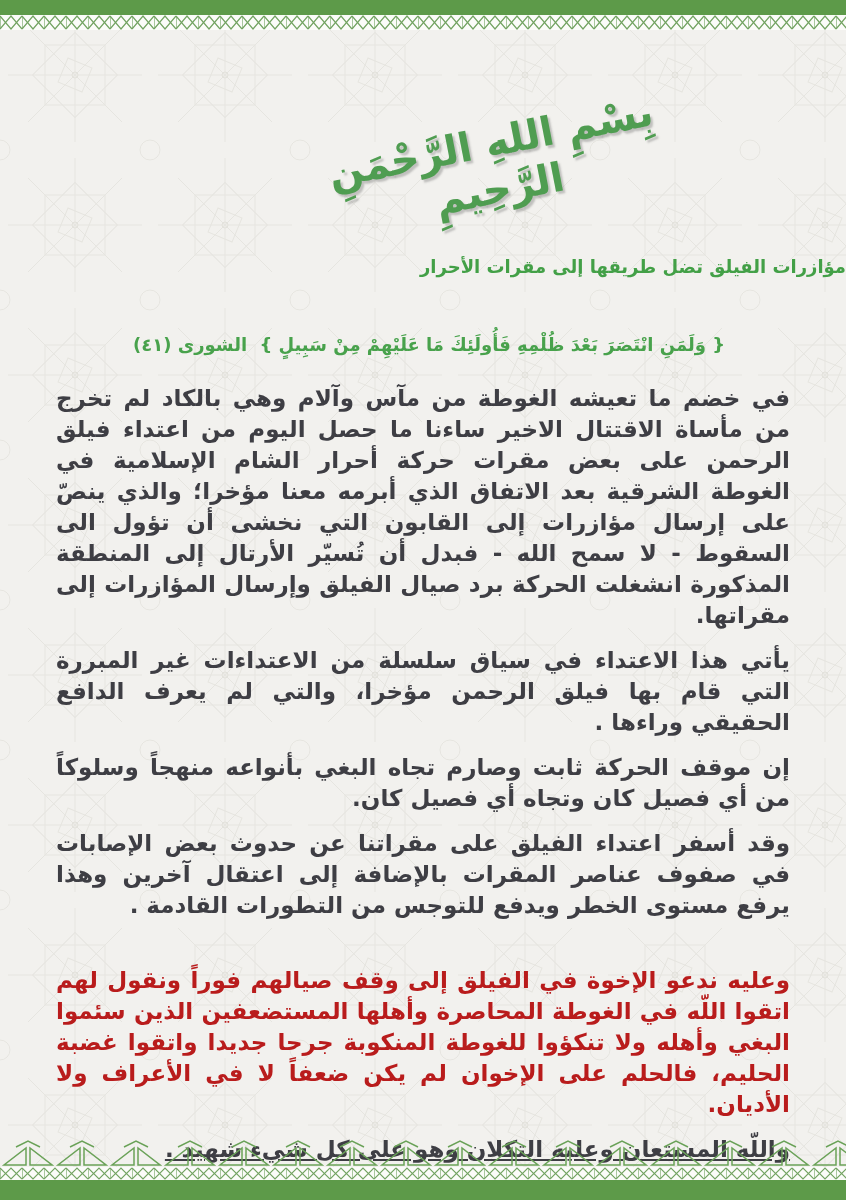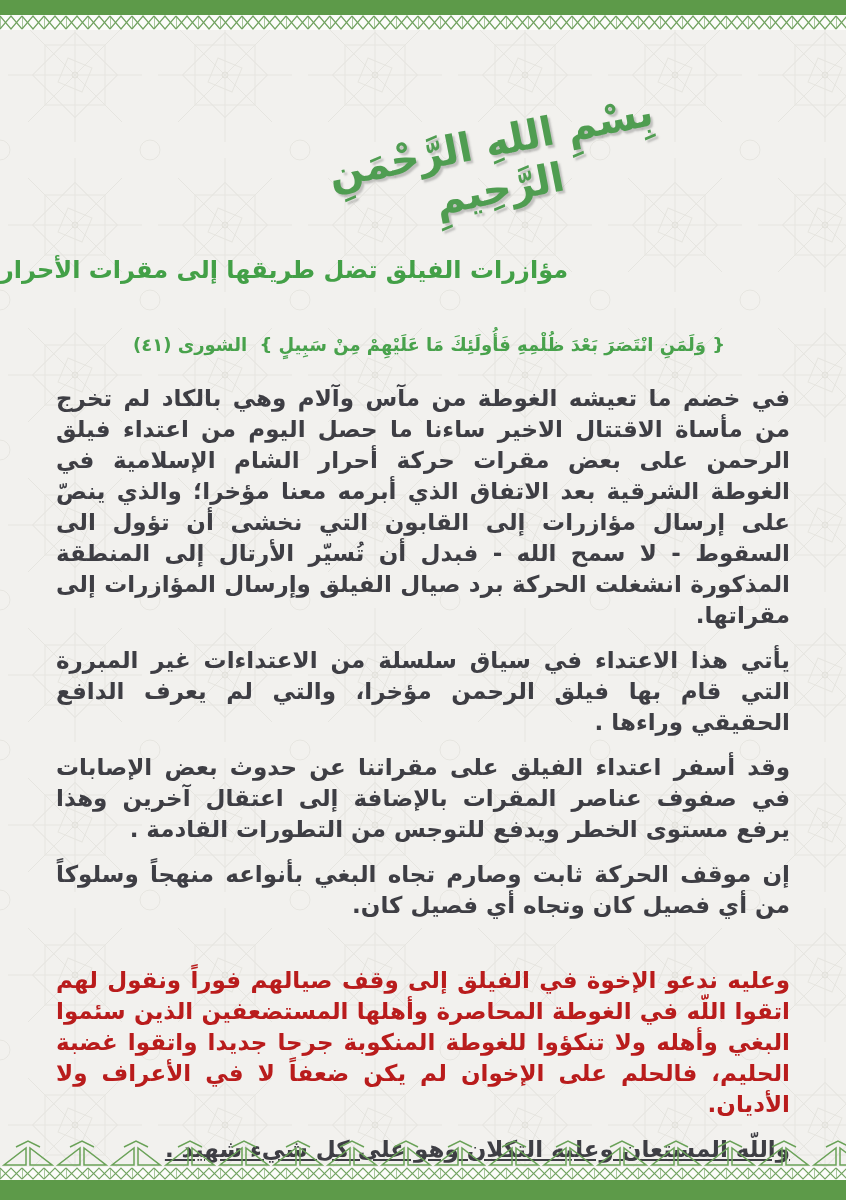--- a/index.html
+++ b/index.html
@@ -24,22 +24,22 @@
 
   .bismillah{
     position:absolute;top:118px;left:280px;width:430px;text-align:center;
     font-size:40px;font-weight:bold;color:#4f9d51;
     transform:rotate(-11deg);
     text-shadow:2px 3px 2px rgba(100,100,100,0.35);
     font-family:"DejaVu Serif","DejaVu Sans",serif;
   }
 
   .title{
-    position:absolute;top:256px;left:0;right:0;margin:0;text-align:left;
-    font-size:24px;font-weight:bold;color:#43a047;
+    position:absolute;top:256px;left:0;right:0;margin:0;text-align:right;
+    font-size:18px;font-weight:bold;color:#43a047;
   }
   .verse{
     position:absolute;top:334px;left:0;right:0;text-align:center;
     font-size:18px;font-weight:bold;color:#48a24c;padding-left:12px;
   }
   .verse .ref{margin-right:6px;}
 
   .body{
     position:absolute;top:383px;right:56px;left:56px;
     font-size:23px;font-weight:bold;line-height:31px;color:#3e3e44;
@@ -101,22 +101,22 @@
   <h1 class="title">مؤازرات الفيلق تضل طريقها إلى مقرات الأحرار</h1>
 
   <div class="verse">
     <span>{ وَلَمَنِ انْتَصَرَ بَعْدَ ظُلْمِهِ فَأُولَئِكَ مَا عَلَيْهِمْ مِنْ سَبِيلٍ }</span>
     <span class="ref">الشورى (٤١)</span>
   </div>
 
   <div class="body">
     <p>في خضم ما تعيشه الغوطة من مآس وآلام وهي بالكاد لم تخرج من مأساة الاقتتال الاخير ساءنا ما حصل اليوم من اعتداء فيلق الرحمن على بعض مقرات حركة أحرار الشام الإسلامية في الغوطة الشرقية بعد الاتفاق الذي أبرمه معنا مؤخرا؛ والذي ينصّ على إرسال مؤازرات إلى القابون التي نخشى أن تؤول الى السقوط - لا سمح الله - فبدل أن تُسيّر الأرتال إلى المنطقة المذكورة انشغلت الحركة برد صيال الفيلق وإرسال المؤازرات إلى مقراتها.</p>
     <p>يأتي هذا الاعتداء في سياق سلسلة من الاعتداءات غير المبررة التي قام بها فيلق الرحمن مؤخرا، والتي لم يعرف الدافع الحقيقي وراءها .</p>
+    <p>إن موقف الحركة ثابت وصارم تجاه البغي بأنواعه منهجاً وسلوكاً من أي فصيل كان وتجاه أي فصيل كان.</p>
     <p>وقد أسفر اعتداء الفيلق على مقراتنا عن حدوث بعض الإصابات في صفوف عناصر المقرات بالإضافة إلى اعتقال آخرين وهذا يرفع مستوى الخطر ويدفع للتوجس من التطورات القادمة .</p>
-    <p>إن موقف الحركة ثابت وصارم تجاه البغي بأنواعه منهجاً وسلوكاً من أي فصيل كان وتجاه أي فصيل كان.</p>
     <p class="highlight">وعليه ندعو الإخوة في الفيلق إلى وقف صيالهم فوراً ونقول لهم اتقوا اللّه في الغوطة المحاصرة وأهلها المستضعفين الذين سئموا البغي وأهله ولا تنكؤوا للغوطة المنكوبة جرحا جديدا واتقوا غضبة الحليم، فالحلم على الإخوان لم يكن ضعفاً لا في الأعراف ولا الأديان.</p>
     <p class="closing">واللّه المستعان وعليه التكلان وهو على كل شيء شهيد .</p>
   </div>
 
 
   <svg class="motifs" width="846" height="27" xmlns="http://www.w3.org/2000/svg">
     <defs>
       <pattern id="motifP" width="54" height="27" patternUnits="userSpaceOnUse">
         <g fill="none" stroke="#6aa258" stroke-width="1.5">
           <path d="M16 7 L28 1 L40 7"></path>

